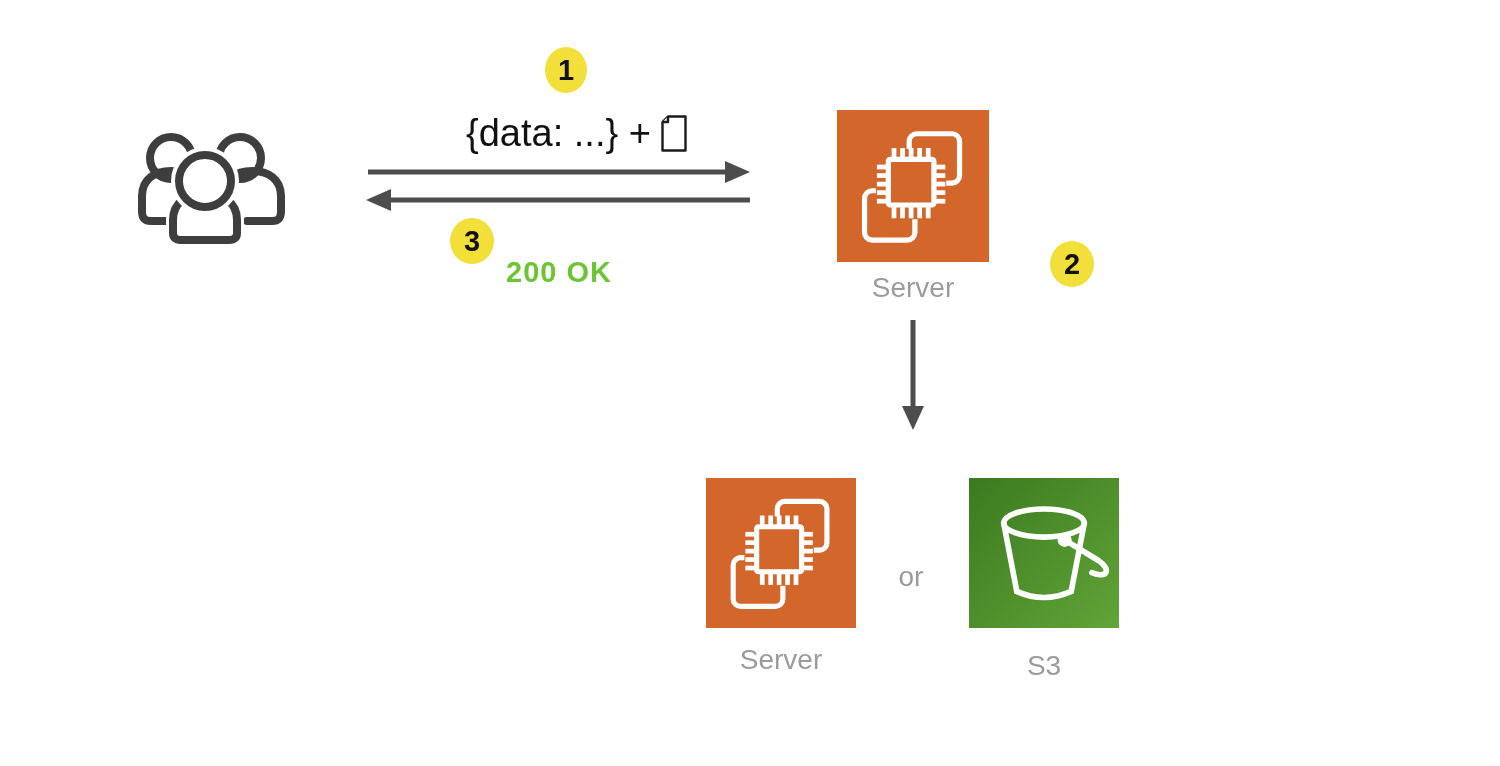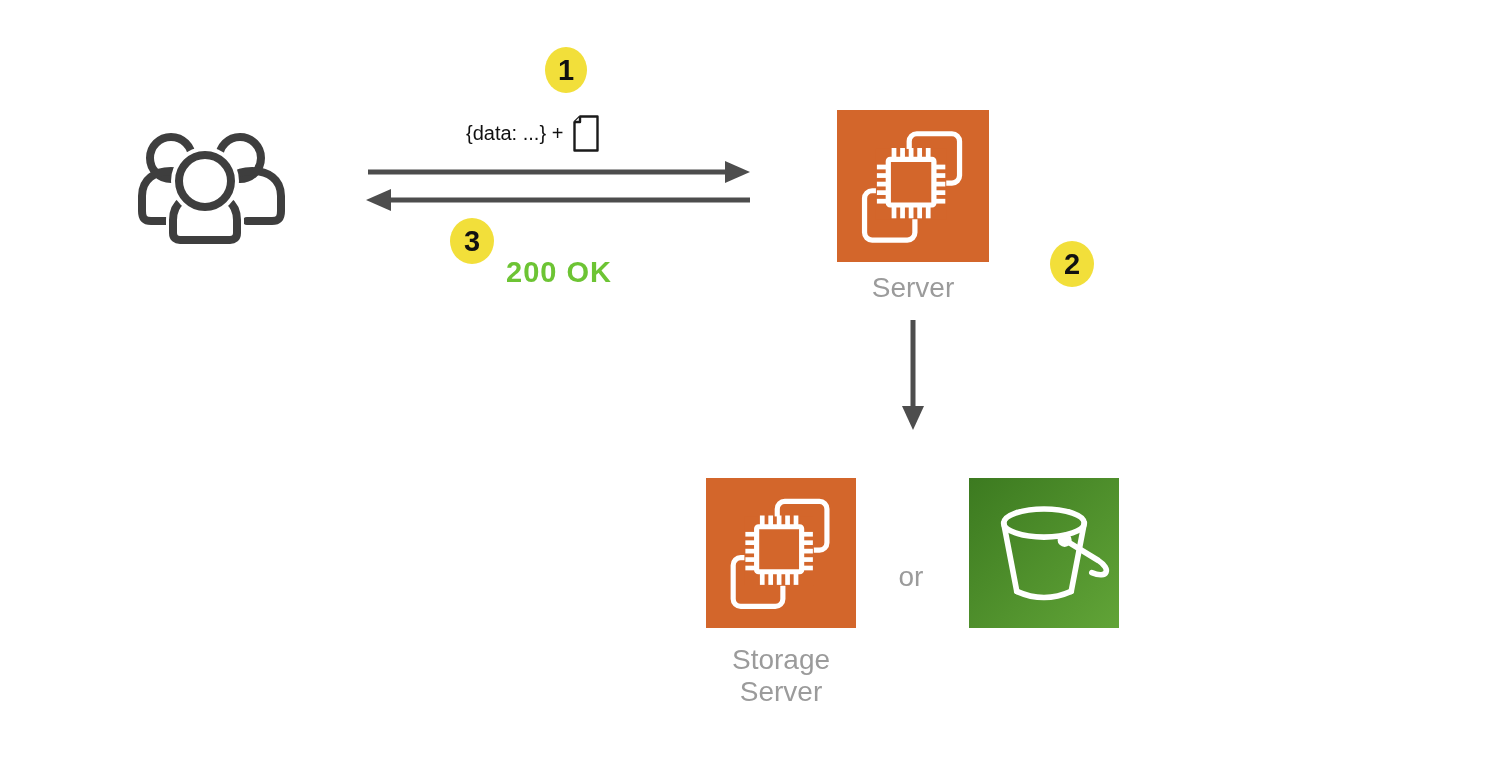--- a/index.html
+++ b/index.html
@@ -26,21 +26,21 @@
   .node-label {
     position: absolute;
     color: var(--label-gray);
     font-size: 28px;
     text-align: center;
     line-height: 32px;
   }
   .request-label-row {
     position: absolute;
     display: flex; align-items: center; gap: 10px;
-    color: #111111; font-size: 20px;
+    color: #111111; font-size: 38px;
   }
   .response-label {
     position: absolute;
     color: var(--ok-green);
     font-size: 29px; font-weight: bold;
     letter-spacing: 1px;
     margin-top: 28px;
   }
 
   
@@ -142,35 +142,35 @@
 
   <svg class="abs" style="left:901px; top:320px" width="24" height="110" viewBox="0 0 24 110">
     <line class="arrow-line" x1="12" y1="0" x2="12" y2="88"></line>
     <polygon class="arrow-head" points="1,86 23,86 12,110"></polygon>
   </svg>
 
   <svg class="abs" style="left:705px; top:478px" width="152" height="150" viewBox="0 0 160 160">
     <use href="#ec2-sym"></use>
   </svg>
   <div class="node-label" style="left:705px; top:644px; width:152px">
-    <div>Storage</div>
     <div>Server</div>
   </div>
 
   <div class="node-label" style="left:880px; top:561px; width:62px">or</div>
 
   <svg class="abs" style="left:968px; top:478px" width="152" height="150" viewBox="0 0 160 160">
     <defs>
       <linearGradient id="s3g" x1="0" y1="0" x2="1" y2="1">
         <stop id="s3stop1" offset="0"></stop>
         <stop id="s3stop2" offset="1"></stop>
       </linearGradient>
     </defs>
     <rect width="160" height="160" fill="url(#s3g)"></rect>
     <ellipse class="s3-line" cx="80" cy="48" rx="43" ry="15"></ellipse>
     <path class="s3-line" d="M 37 48 L 51 121"></path>
     <path class="s3-line" d="M 123 48 L 109 121"></path>
     <path class="s3-line" d="M 51 121 Q 80 134 109 121"></path>
     <circle class="s3-fill" cx="102" cy="66" r="7.5"></circle>
     <path class="s3-line" d="M 102 66 L 138 88 C 152 97 148 108 131 101"></path>
   </svg>
+  <div class="node-label" style="left:968px; top:650px; width:152px">S3</div>
 
 </div>
 
 </body></html>

